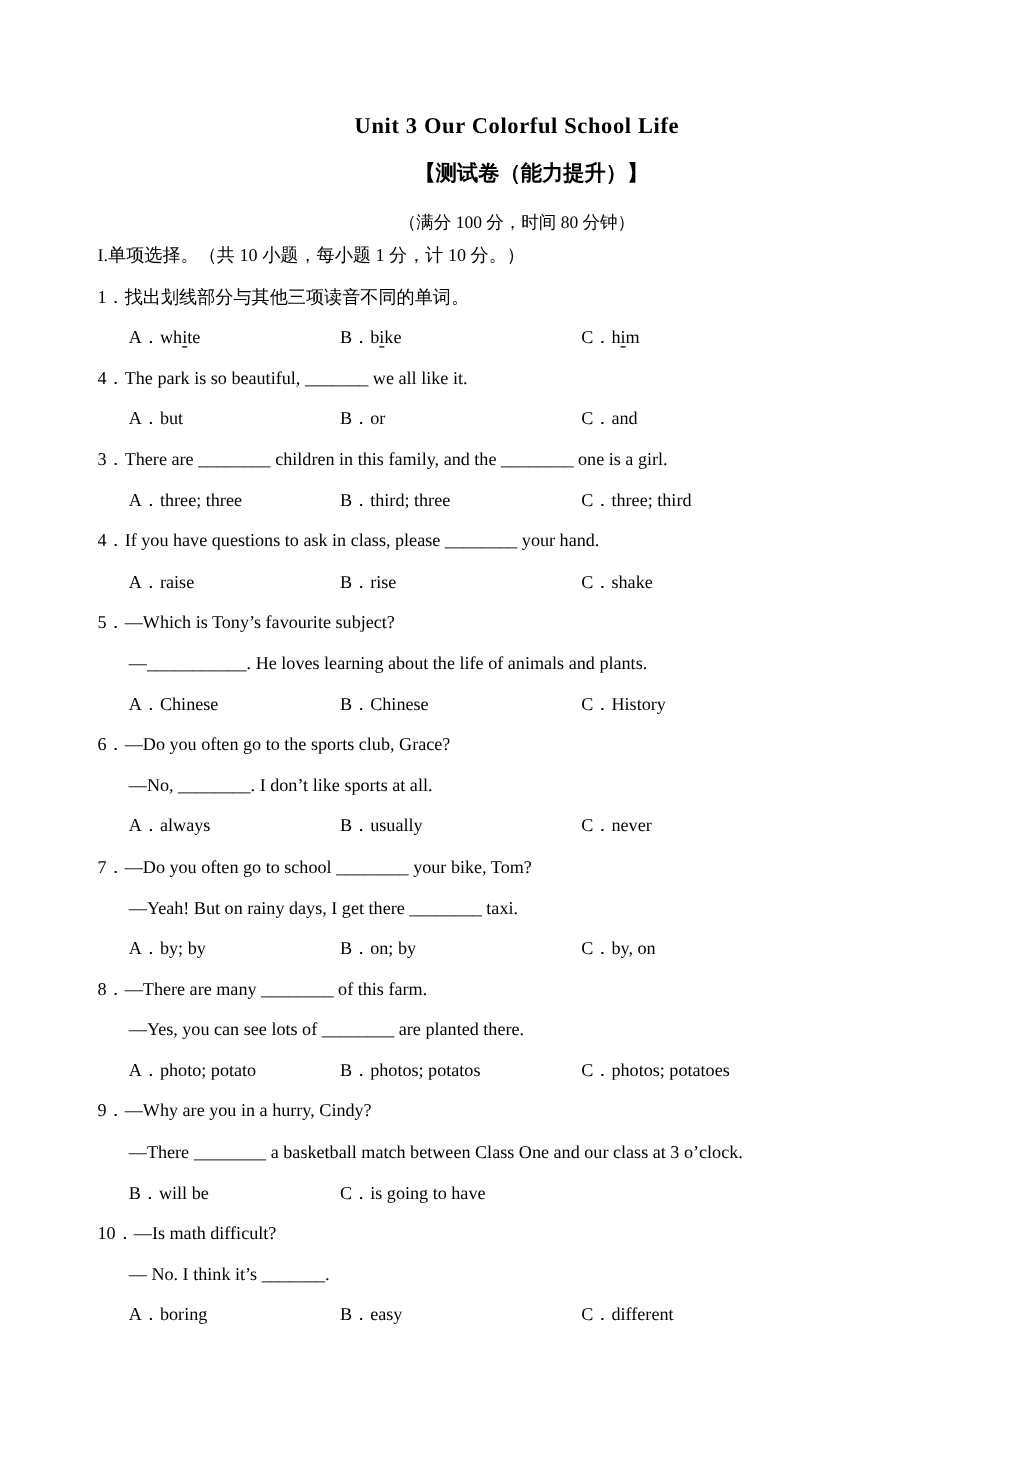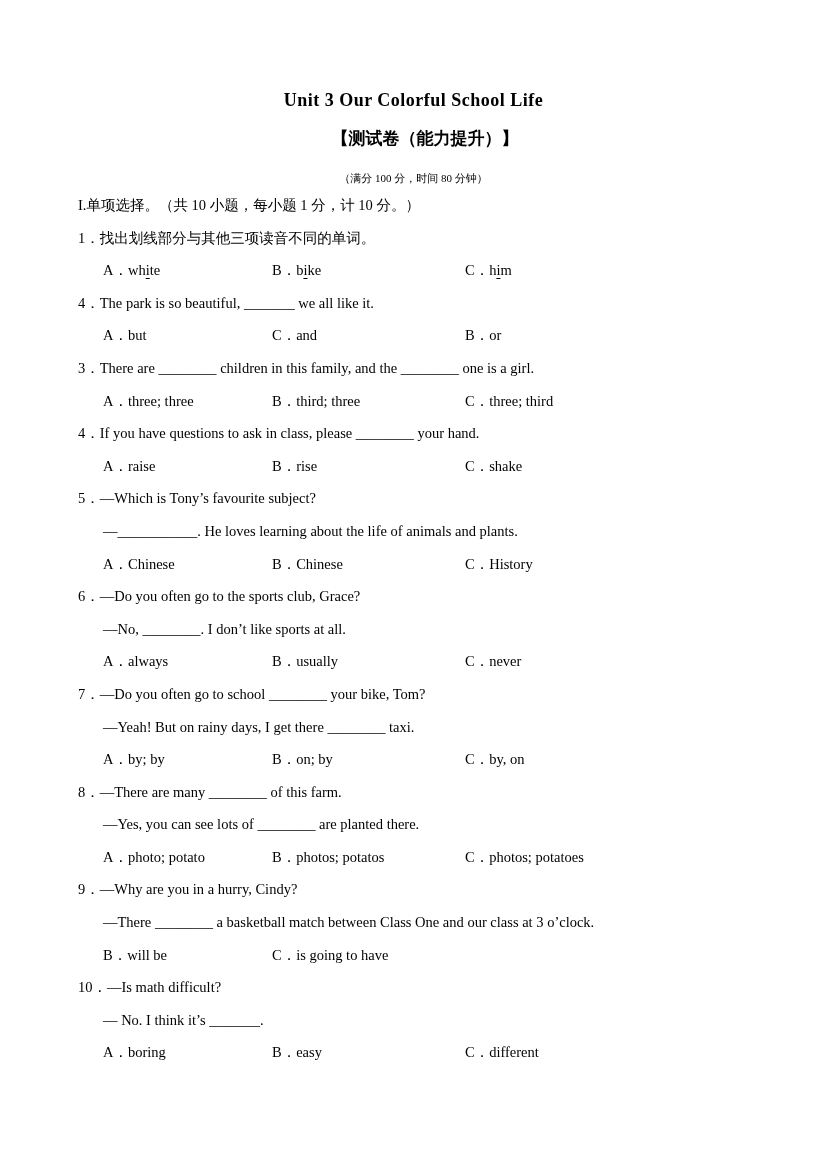--- a/index.html
+++ b/index.html
@@ -29,21 +29,21 @@
     margin-top: 16px;
     text-align: center;
     font-size: 17px;
     line-height: 22px;
     font-weight: bold;
     margin-left: 23px;
   }
   .score-info {
     margin-top: 19px;
     text-align: center;
-    font-size: 11px;
+    font-size: 14px;
     line-height: 19px;
   }
   .content {
     margin-top: 1px;
     padding-left: 78px;
     padding-right: 60px;
     font-size: 14.5px;
     line-height: 32.6px;
   }
   .section-heading {
@@ -88,22 +88,22 @@
         <span class="opt"><span>A．wh</span><span class="u-letter">i</span><span>te</span></span>
         <span class="opt"><span>B．b</span><span class="u-letter">i</span><span>ke</span></span>
         <span class="opt"><span>C．h</span><span class="u-letter">i</span><span>m</span></span>
       </div>
     </div>
 
     <div>
       <div class="q-first">4．The park is so beautiful, _______ we all like it.</div>
       <div class="options">
         <span class="opt"><span>A．but</span></span>
+        <span class="opt"><span>B．or</span></span>
         <span class="opt"><span>C．and</span></span>
-        <span class="opt"><span>B．or</span></span>
       </div>
     </div>
 
     <div>
       <div class="q-first">3．There are ________ children in this family, and the ________ one is a girl.</div>
       <div class="options">
         <span class="opt"><span>A．three; three</span></span>
         <span class="opt"><span>B．third; three</span></span>
         <span class="opt"><span>C．three; third</span></span>
       </div>

